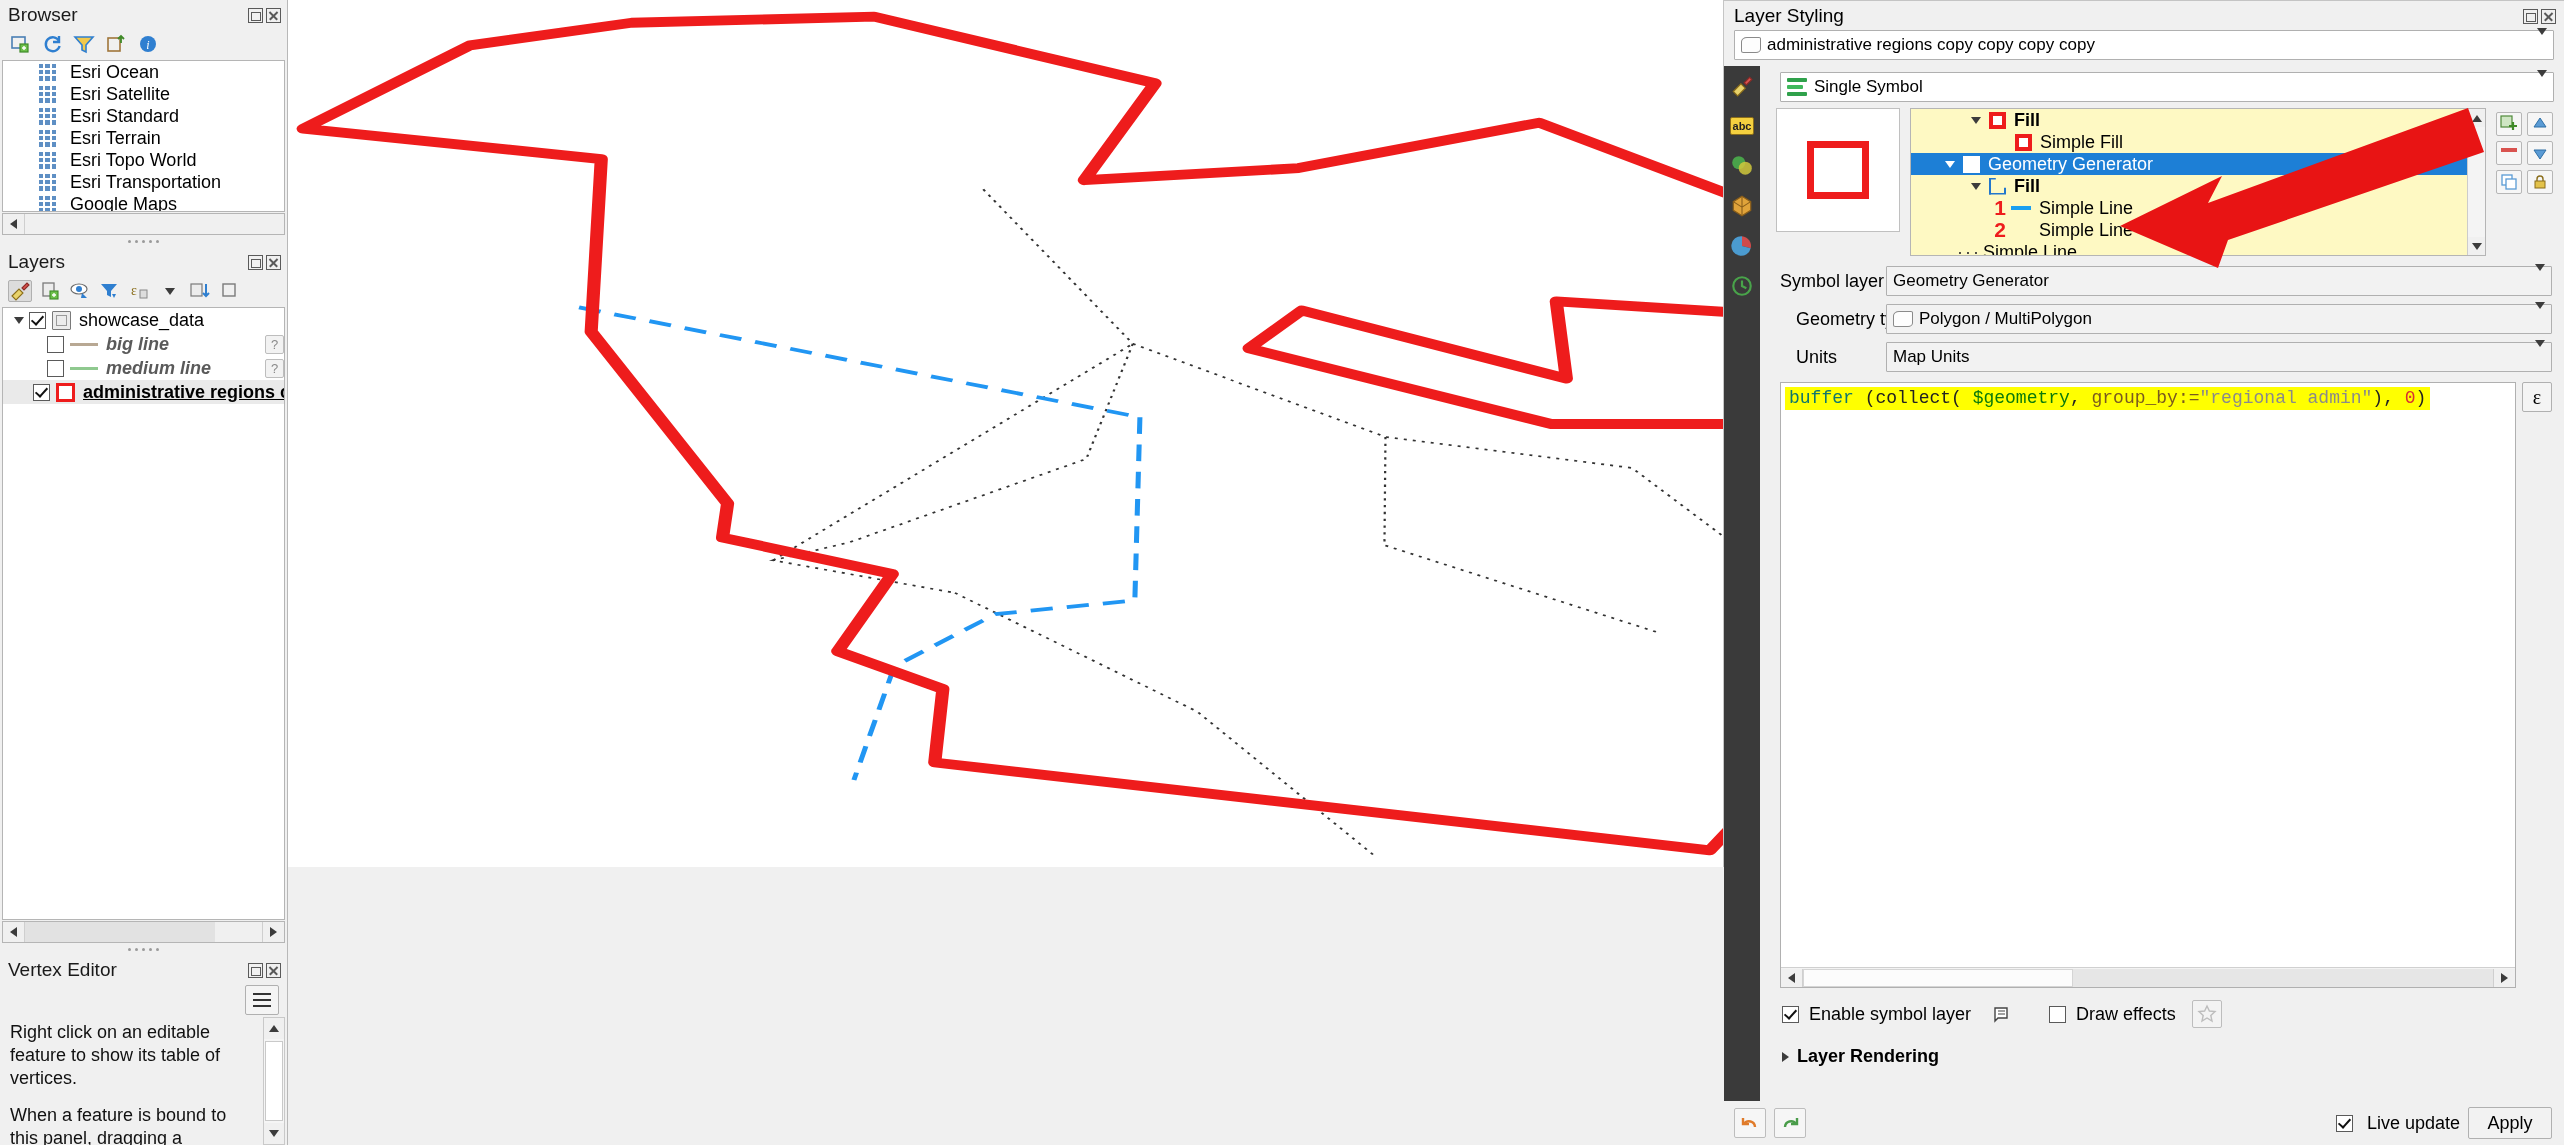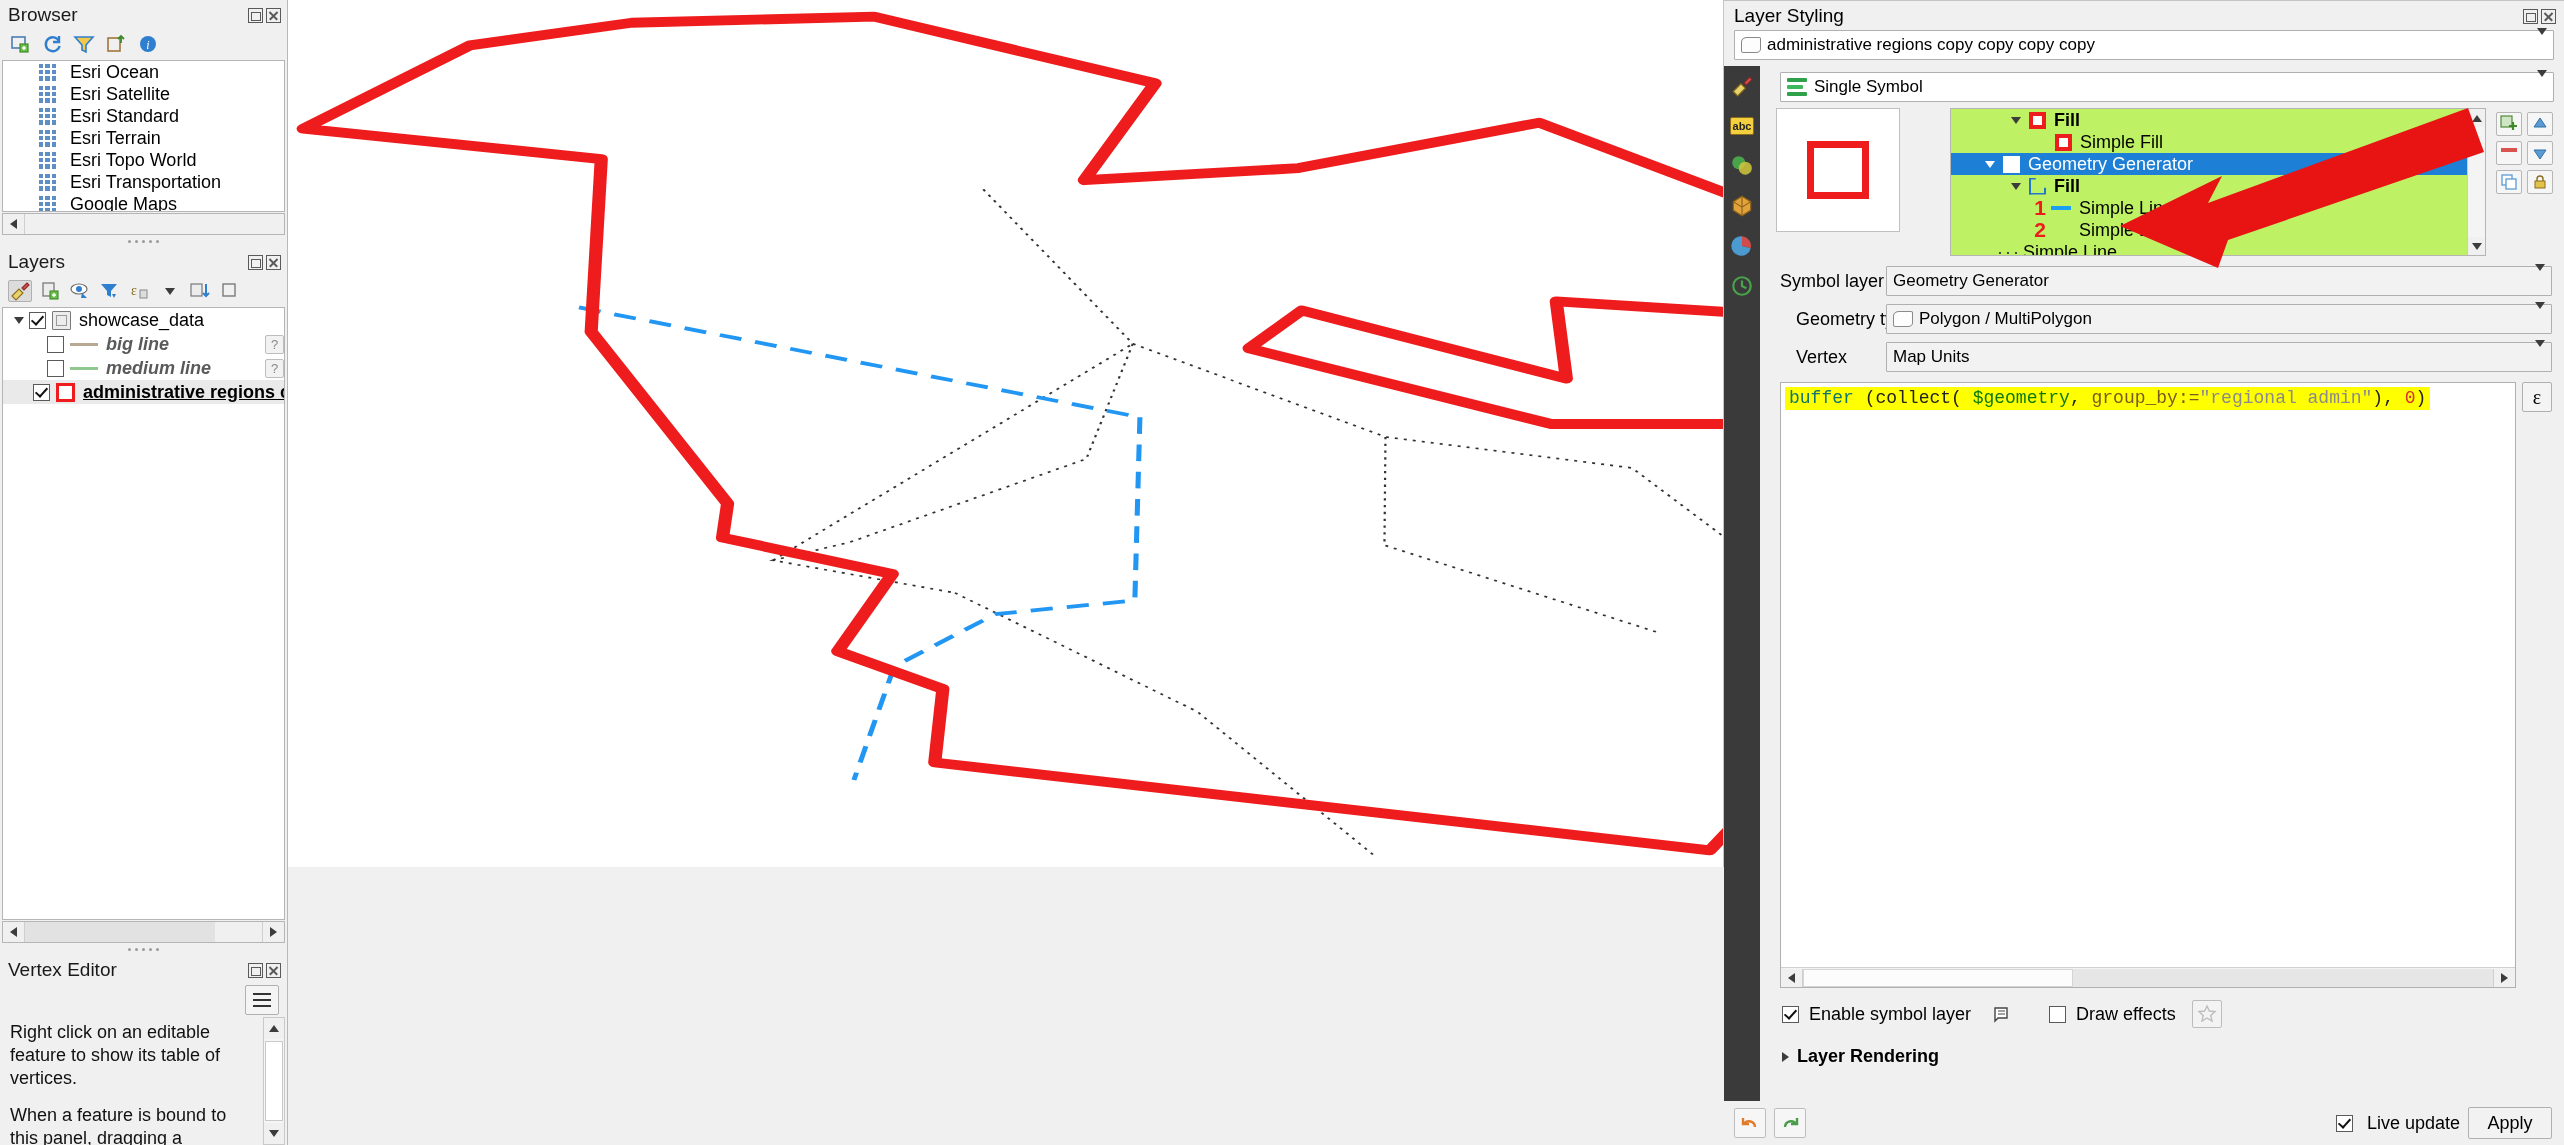--- a/index.html
+++ b/index.html
@@ -210,22 +210,22 @@
 
   .styling-main { flex:1 1 auto; display:flex; flex-direction:column; min-width:0; padding: 0 0 0 12px;}
 
   .symbol-area { display:flex; padding: 6px 10px 0 4px; gap: 10px; }
   .preview-box {
     width:124px;height:124px;background:#fff;border:1px solid #c0c0c0;
     display:flex;align-items:center;justify-content:center; flex:0 0 124px;
   }
   .preview-sq { width:62px;height:58px;border:7px solid #ee1c1c;background:#fff;}
   .symtree {
-    flex:1 1 auto; background:#bef264; border:1px solid #b5b5b5; height:148px;
-    position:relative; overflow:hidden;margin-left:40px;
+    flex:1 1 auto; background:#fef9c3; border:1px solid #b5b5b5; height:148px;
+    position:relative; overflow:hidden;
   }
   .sym-row {
     display:flex;align-items:center;height:22px;font-size:18px;white-space:nowrap;
   }
   .sym-row.sel { background:#1d7fd6; color:#fff; }
   .sym-exp { width:26px;display:flex;align-items:center;justify-content:center;flex:0 0 26px;}
   .ico-fill-red { width:17px;height:17px;border:4px solid #ee1c1c;background:#fff;margin-right:8px;flex:0 0 17px;}
   .ico-gg {
     width:17px;height:17px;margin-right:8px;flex:0 0 17px;position:relative;
     border:2px solid #2277cc;background:#fff;
@@ -844,21 +844,21 @@
             <span class="flabel w2">Geometry type</span>
             <span class="fctl">
               <span class="combo gray">
                 <span class="poly-icon"></span>
                 <span>Polygon / MultiPolygon</span>
                 <span class="arrow"><span class="tri d"></span></span>
               </span>
             </span>
           </div>
           <div class="frow">
-            <span class="flabel w2">Vertex</span>
+            <span class="flabel w2">Units</span>
             <span class="fctl">
               <span class="combo gray">
                 <span>Map Units</span>
                 <span class="arrow"><span class="tri d"></span></span>
               </span>
             </span>
           </div>
         </div>
 
         <div class="expr-wrap">

